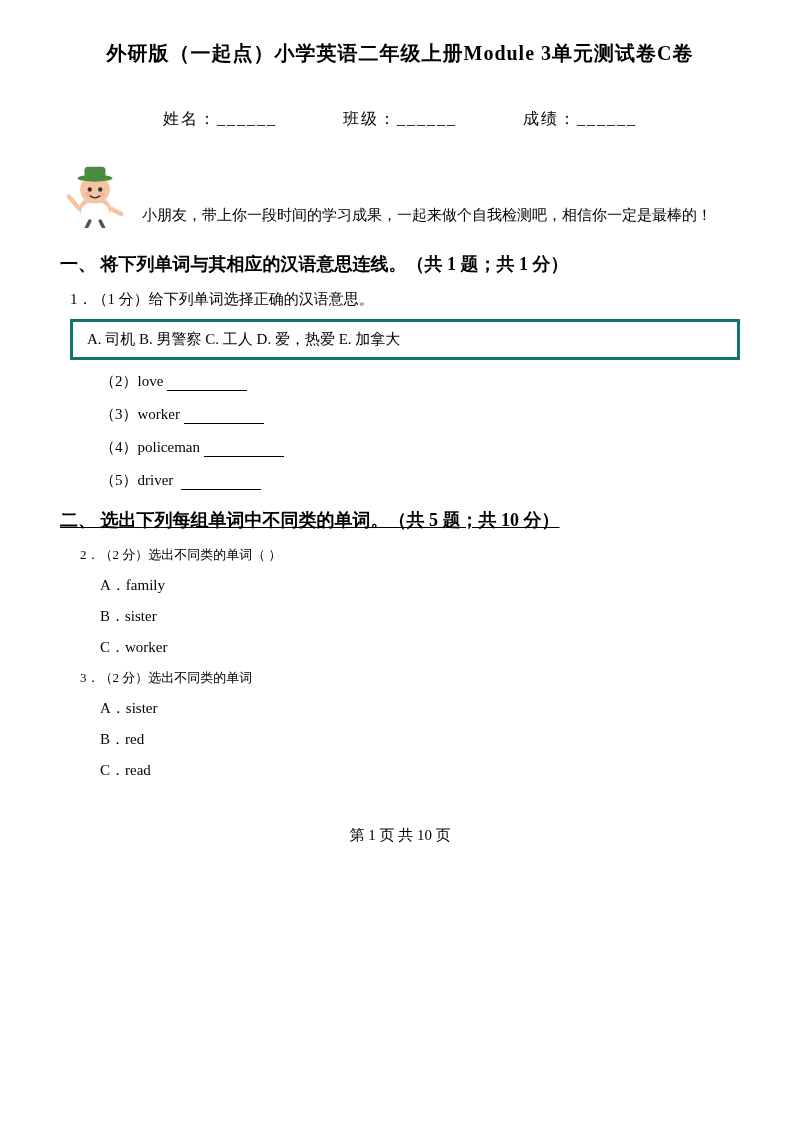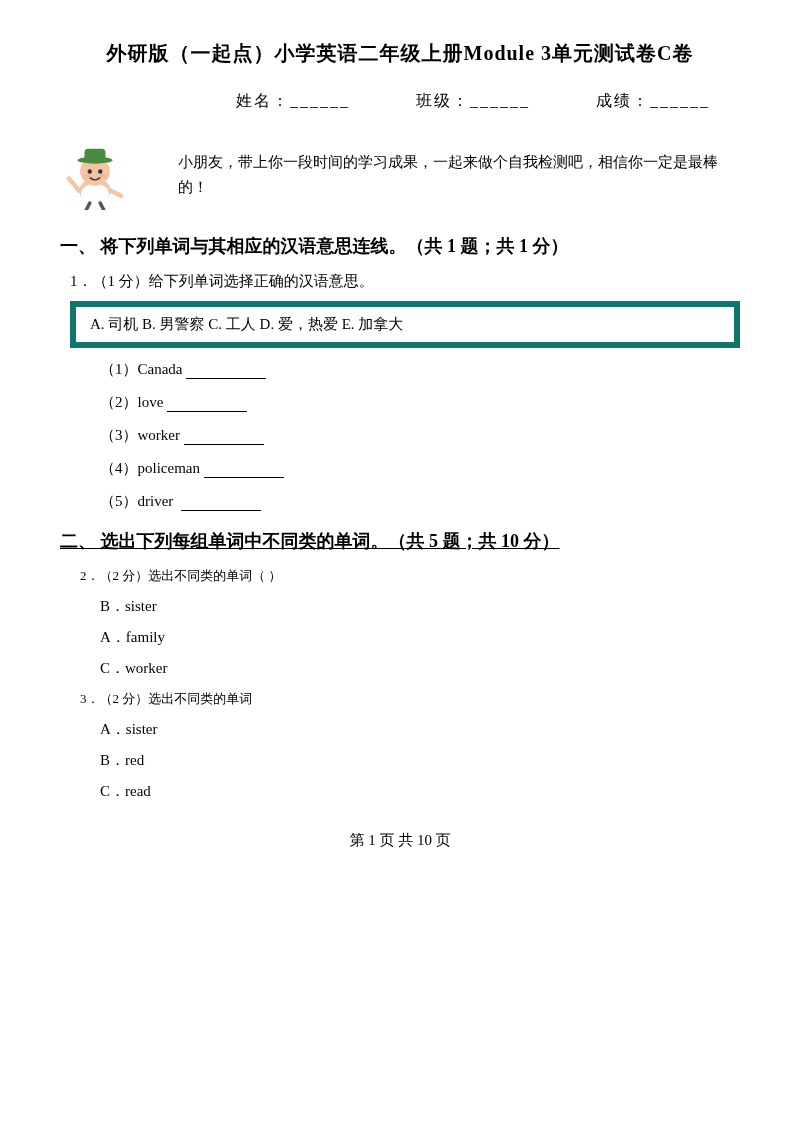--- a/index.html
+++ b/index.html
@@ -13,37 +13,36 @@
       font-size: 16px;
       color: #000;
       width: 800px;
       min-height: 1132px;
       padding: 40px 60px;
     }
     .page-title {
       text-align: center;
       font-size: 20px;
       font-weight: bold;
-      margin-bottom: 24px;
+      margin-bottom: 42px;
       letter-spacing: 1px;
     }
     .student-info {
-      text-align: right;
+      text-align: center;
       font-size: 16px;
       margin-bottom: 28px;
       letter-spacing: 2px;
     }
     .student-info span {
       margin: 0 30px;
     }
     .mascot-row {
       display: flex;
-      align-items: center;
+      align-items: flex-end;
       margin-bottom: 24px;
-      gap: 36px;
     }
     .mascot-svg {
       width: 70px;
       height: 70px;
       flex-shrink: 0;
       margin-right: 12px;
     }
     .mascot-text {
       font-size: 15px;
       line-height: 1.7;
@@ -56,21 +55,21 @@
     }
     .question-block {
       margin-bottom: 10px;
       margin-left: 10px;
     }
     .question-title {
       font-size: 15px;
       margin-bottom: 10px;
     }
     .options-box {
-      border: 6px solid #0f766e;
+      border: 3px solid #0f766e;
       padding: 8px 14px;
       font-size: 15px;
       margin-bottom: 12px;
       display: block;
     }
     .fill-item {
       font-size: 15px;
       margin-bottom: 14px;
       margin-left: 30px;
     }
@@ -94,21 +93,21 @@
       margin-left: 10px;
     }
     .choice-item {
       font-size: 15px;
       margin-bottom: 12px;
       margin-left: 30px;
     }
     .page-footer {
       text-align: center;
       font-size: 15px;
-      margin-top: 30px;
+      margin-top: 46px;
     }
   </style>
 </head>
 <body>
 
 <div class="page-title">外研版（一起点）小学英语二年级上册Module 3单元测试卷C卷</div>
 
 <div class="student-info">
   <span>姓名：______</span>
   <span>班级：______</span>
@@ -147,42 +146,39 @@
   <div class="mascot-text">小朋友，带上你一段时间的学习成果，一起来做个自我检测吧，相信你一定是最棒的！</div>
 </div>
 
 <div class="section-header">一、  将下列单词与其相应的汉语意思连线。（共 1 题；共 1 分）</div>
 
 <div class="question-block">
   <div class="question-title">1．（1 分）给下列单词选择正确的汉语意思。</div>
   <div class="options-box">A. 司机   B. 男警察   C. 工人   D. 爱，热爱   E. 加拿大</div>
 
   <div class="fill-item">
-    （1）Canada<span class="fill-line"></span>
-  </div>
-  <div class="fill-item">
     （2）love<span class="fill-line"></span>
   </div>
   <div class="fill-item">
     （3）worker<span class="fill-line"></span>
   </div>
   <div class="fill-item">
     （4）policeman<span class="fill-line"></span>
   </div>
   <div class="fill-item">
     （5）driver <span class="fill-line"></span>
   </div>
 </div>
 
 <div class="section-two-header">二、  选出下列每组单词中不同类的单词。（共 5 题；共 10 分）</div>
 
 <div class="question-block">
   <div class="q2-title">2．（2 分）选出不同类的单词（     ）</div>
+  <div class="choice-item">A．family</div>
   <div class="choice-item">B．sister</div>
-  <div class="choice-item">A．family</div>
   <div class="choice-item">C．worker</div>
 </div>
 
 <div class="question-block">
   <div class="q2-title">3．（2 分）选出不同类的单词</div>
   <div class="choice-item">A．sister</div>
   <div class="choice-item">B．red</div>
   <div class="choice-item">C．read</div>
 </div>
 

